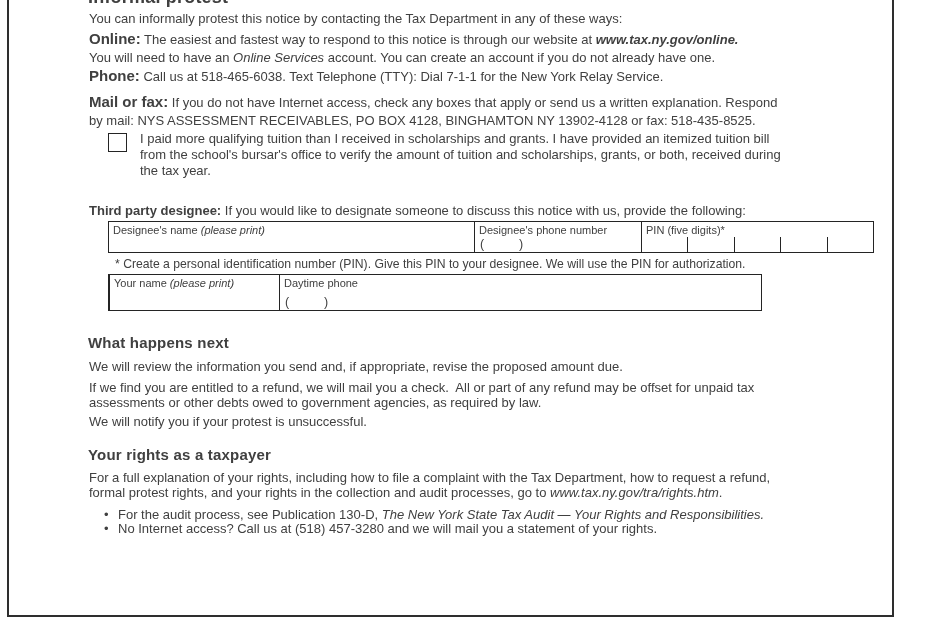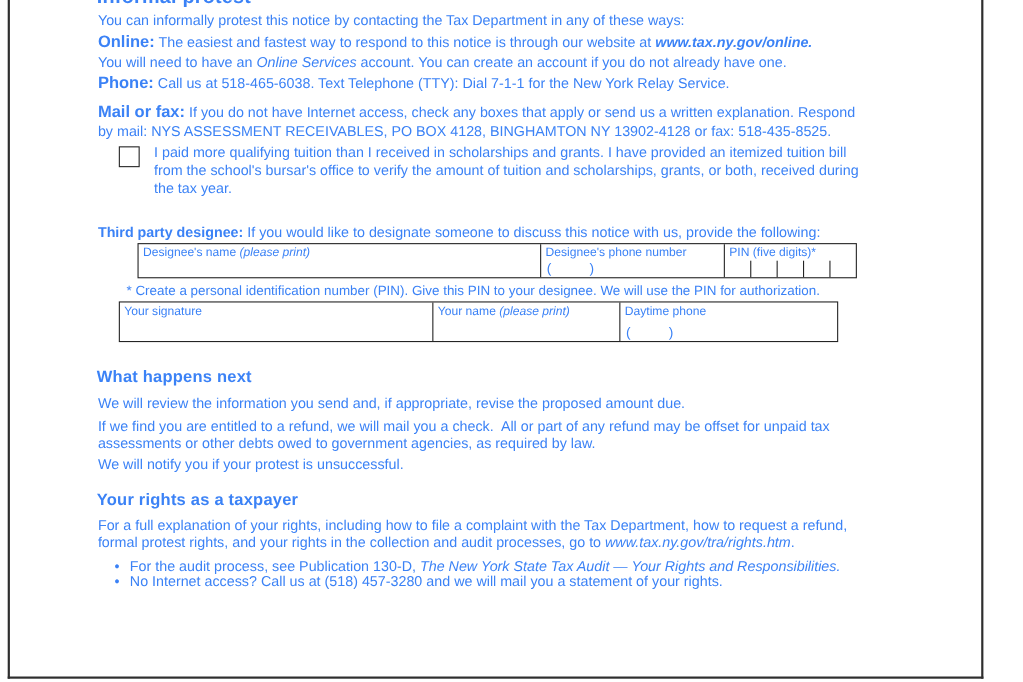--- a/index.html
+++ b/index.html
@@ -1,18 +1,18 @@
 <!DOCTYPE html>
 <html><head>
 <meta charset="utf-8">
 <style>
   html,body{margin:0;padding:0;background:#e8e8e8;}
   .page{
     position:relative;width:930px;height:620px;background:#ffffff;overflow:hidden;
-    font-family:"Liberation Sans",sans-serif;color:#3b82f6;
+    font-family:"Liberation Sans",sans-serif;color:#404040;
   }
   .frame{position:absolute;left:7px;top:-20px;width:887px;height:637px;
     border:2px solid #2e2e2e;border-top:none;box-sizing:border-box;pointer-events:none;}
   .abs{position:absolute;white-space:nowrap;}
   .t13{font-size:13px;line-height:16px;}
   .t13w{font-size:13px;line-height:17.5px;}
   .h1{font-size:18px;font-weight:bold;letter-spacing:.2px;}
   .h2{font-size:15px;font-weight:bold;letter-spacing:.2px;}
   .pre{white-space:pre-wrap;}
   .seg-r{font-style:normal;font-weight:normal;}
@@ -49,21 +49,21 @@
 
   <div class="abs t13w" style="left:89px;top:93px;"><span class="seg-lead">Mail or fax:</span><span class="seg-r"> If you do not have Internet access, check any boxes that apply or send us a written explanation. Respond</span><br><span class="seg-r">by mail:   NYS ASSESSMENT RECEIVABLES, PO BOX 4128,  BINGHAMTON NY 13902-4128 or fax: 518-435-8525.</span></div>
 
   <div class="checkbox"></div>
   <div class="abs t13 pre" style="left:140px;top:131px;">I paid more qualifying tuition than I received in scholarships and grants. I have provided an itemized tuition bill
 from the school's bursar's office to verify the amount of tuition and scholarships, grants, or both, received during
 the tax year.</div>
 
   <div class="abs t13" style="left:89px;top:203px;"><span class="seg-b">Third party designee:</span><span class="seg-r">  If you would like to designate someone to discuss this notice with us, provide the following:</span></div>
 
-  <div class="ftable" style="left:108px;top:221px;width:654px;height:32px;margin-left:17px;">
+  <div class="ftable" style="left:108px;top:221px;width:766px;height:32px;">
     <div class="fcell first" style="width:365px;">
       <div class="flabel"><span class="seg-r">Designee's name </span><span class="seg-i">(please print)</span></div>
     </div>
     <div class="fcell" style="width:167px;">
       <div class="flabel">Designee's phone number</div>
       <div class="parens">(          )</div>
     </div>
     <div class="fcell" style="flex:1;">
       <div class="flabel">PIN (five digits)*</div>
       <div class="pin-slots">
@@ -72,23 +72,20 @@
         <div class="pin-slot"></div>
         <div class="pin-slot"></div>
         <div class="pin-slot"></div>
       </div>
     </div>
   </div>
 
   <div class="abs footnote" style="left:115px;top:257px;">* Create a personal identification number (PIN).  Give this PIN to your designee.  We will use the PIN for authorization.</div>
 
   <div class="ftable" style="left:108px;top:274px;width:654px;height:37px;">
-    <div class="fcell first" style="width:284px;">
-      <div class="flabel">Your signature</div>
-    </div>
     <div class="fcell" style="width:170px;">
       <div class="flabel"><span class="seg-r">Your name </span><span class="seg-i">(please print)</span></div>
     </div>
     <div class="fcell" style="flex:1;">
       <div class="flabel">Daytime phone</div>
       <div class="parens">(          )</div>
     </div>
   </div>
 
   <div class="abs h2" style="left:88px;top:334px;">What happens next</div>

